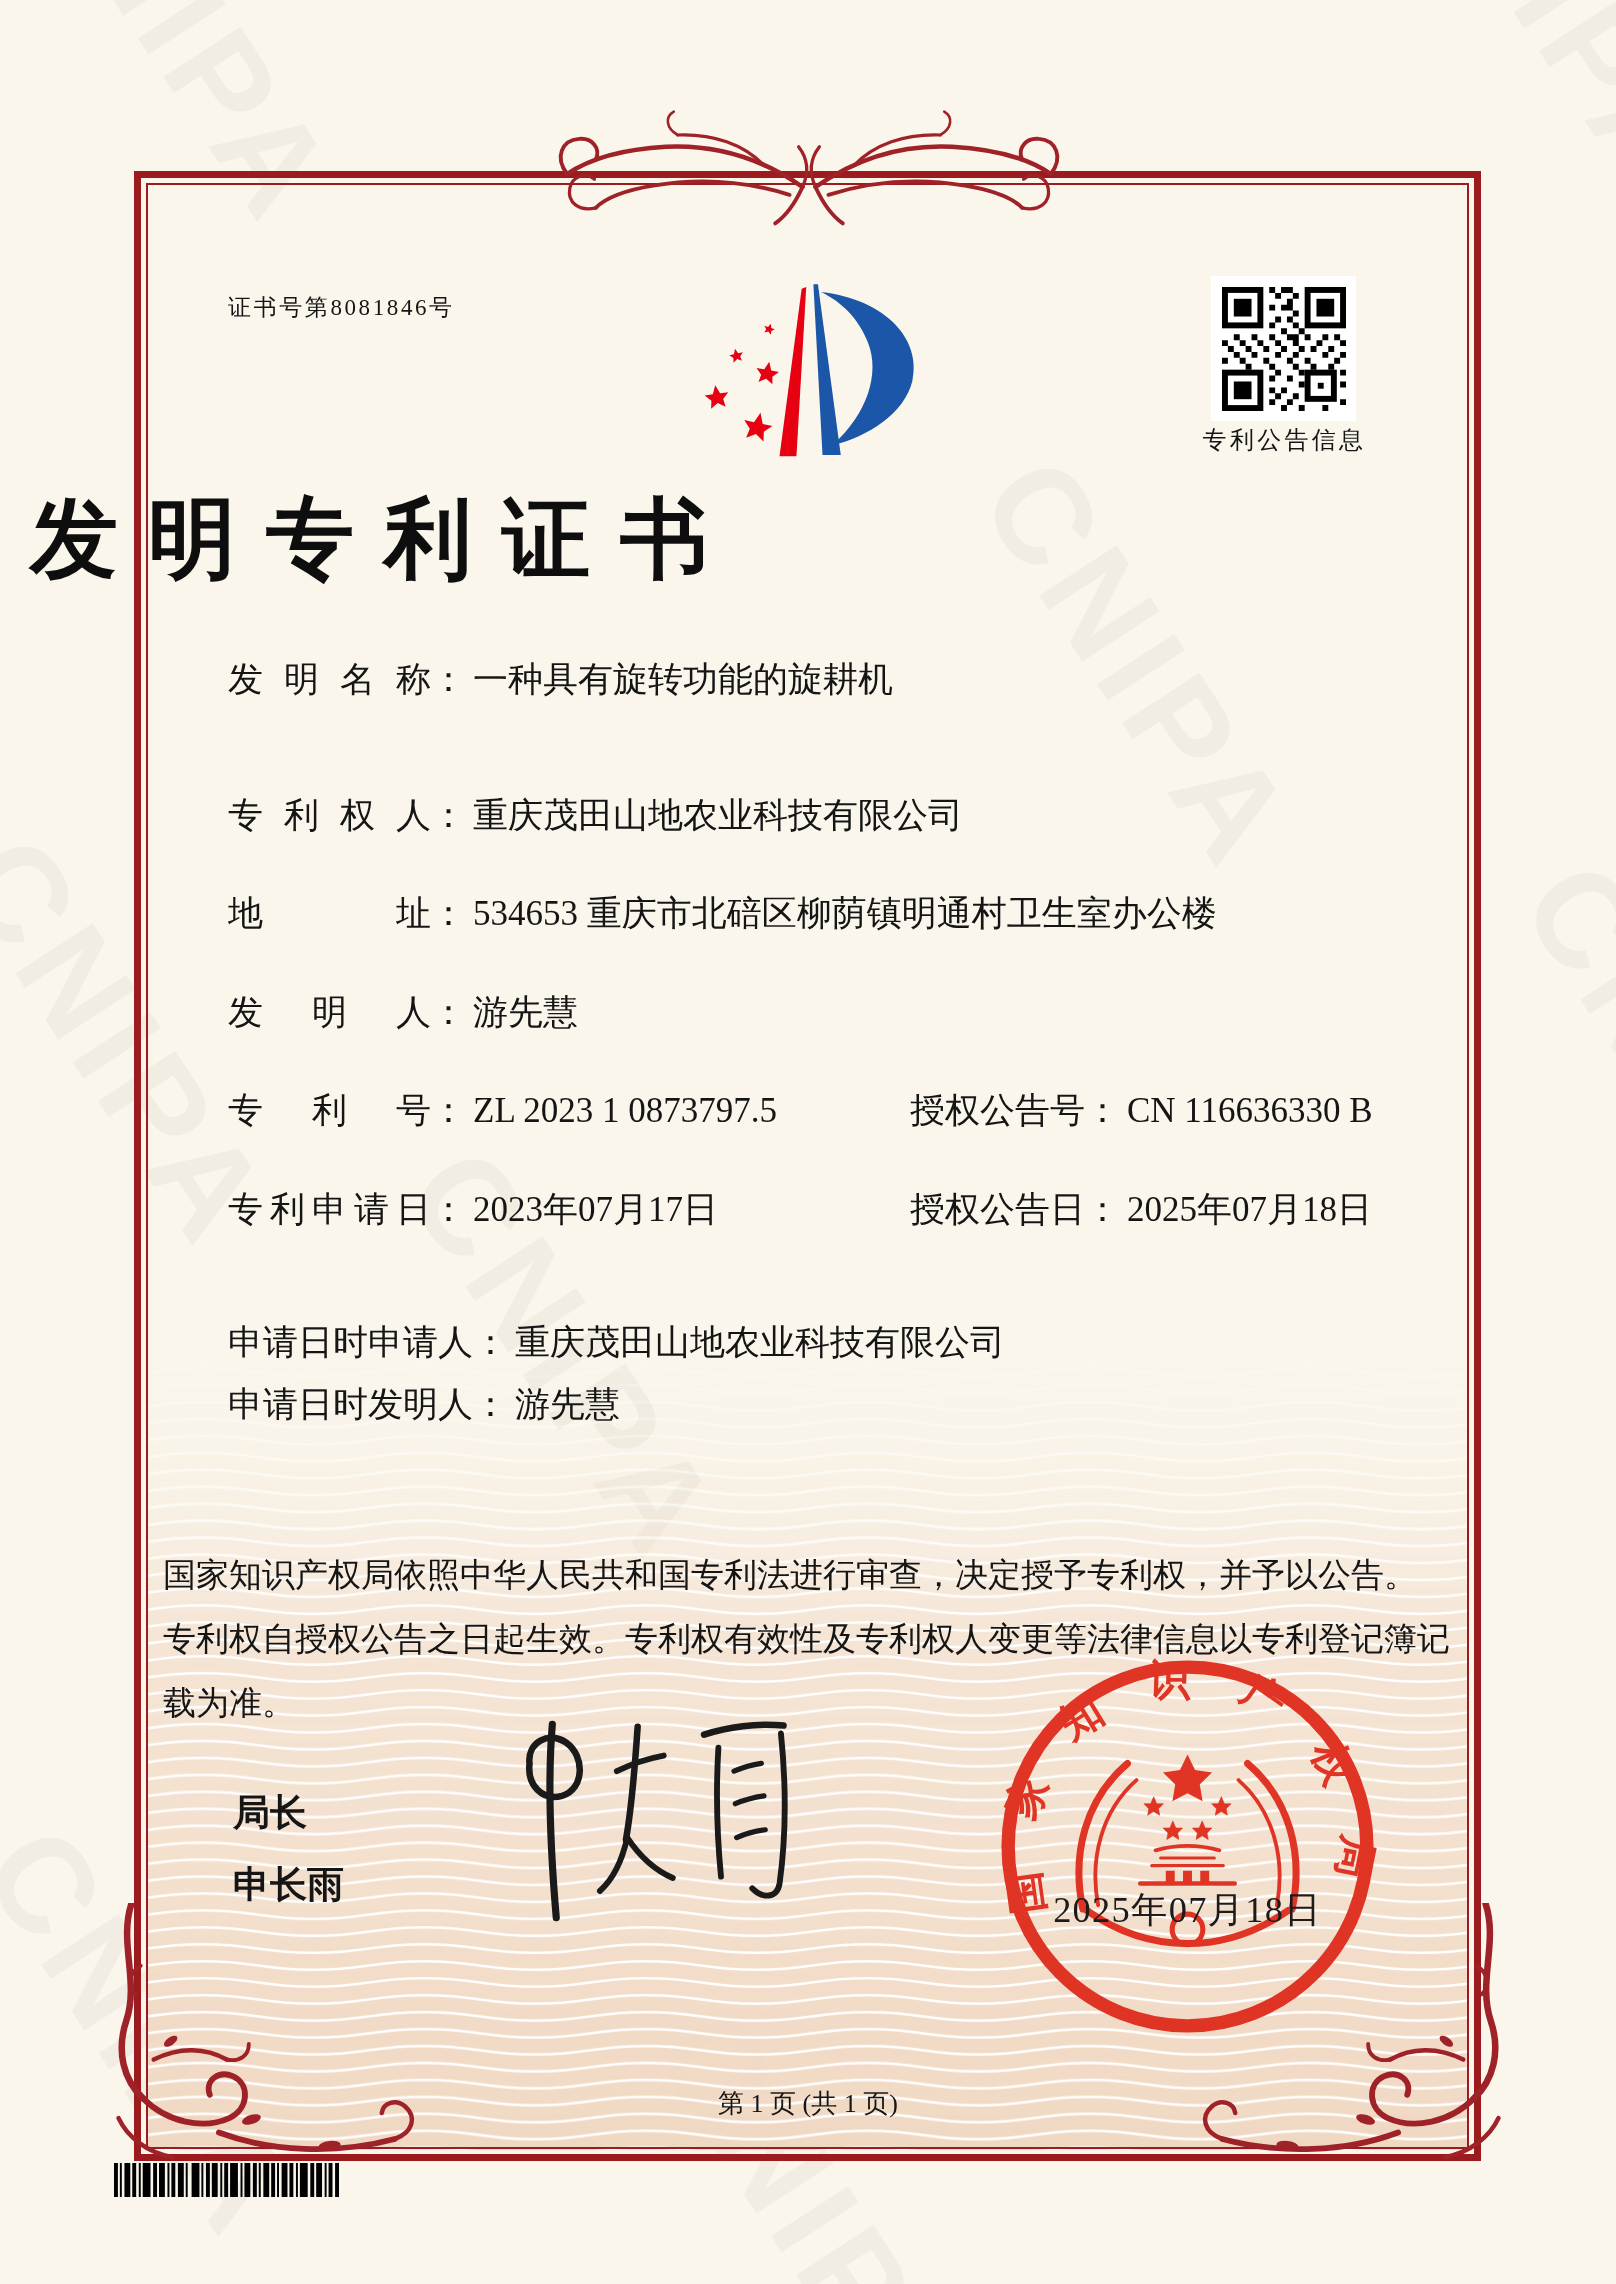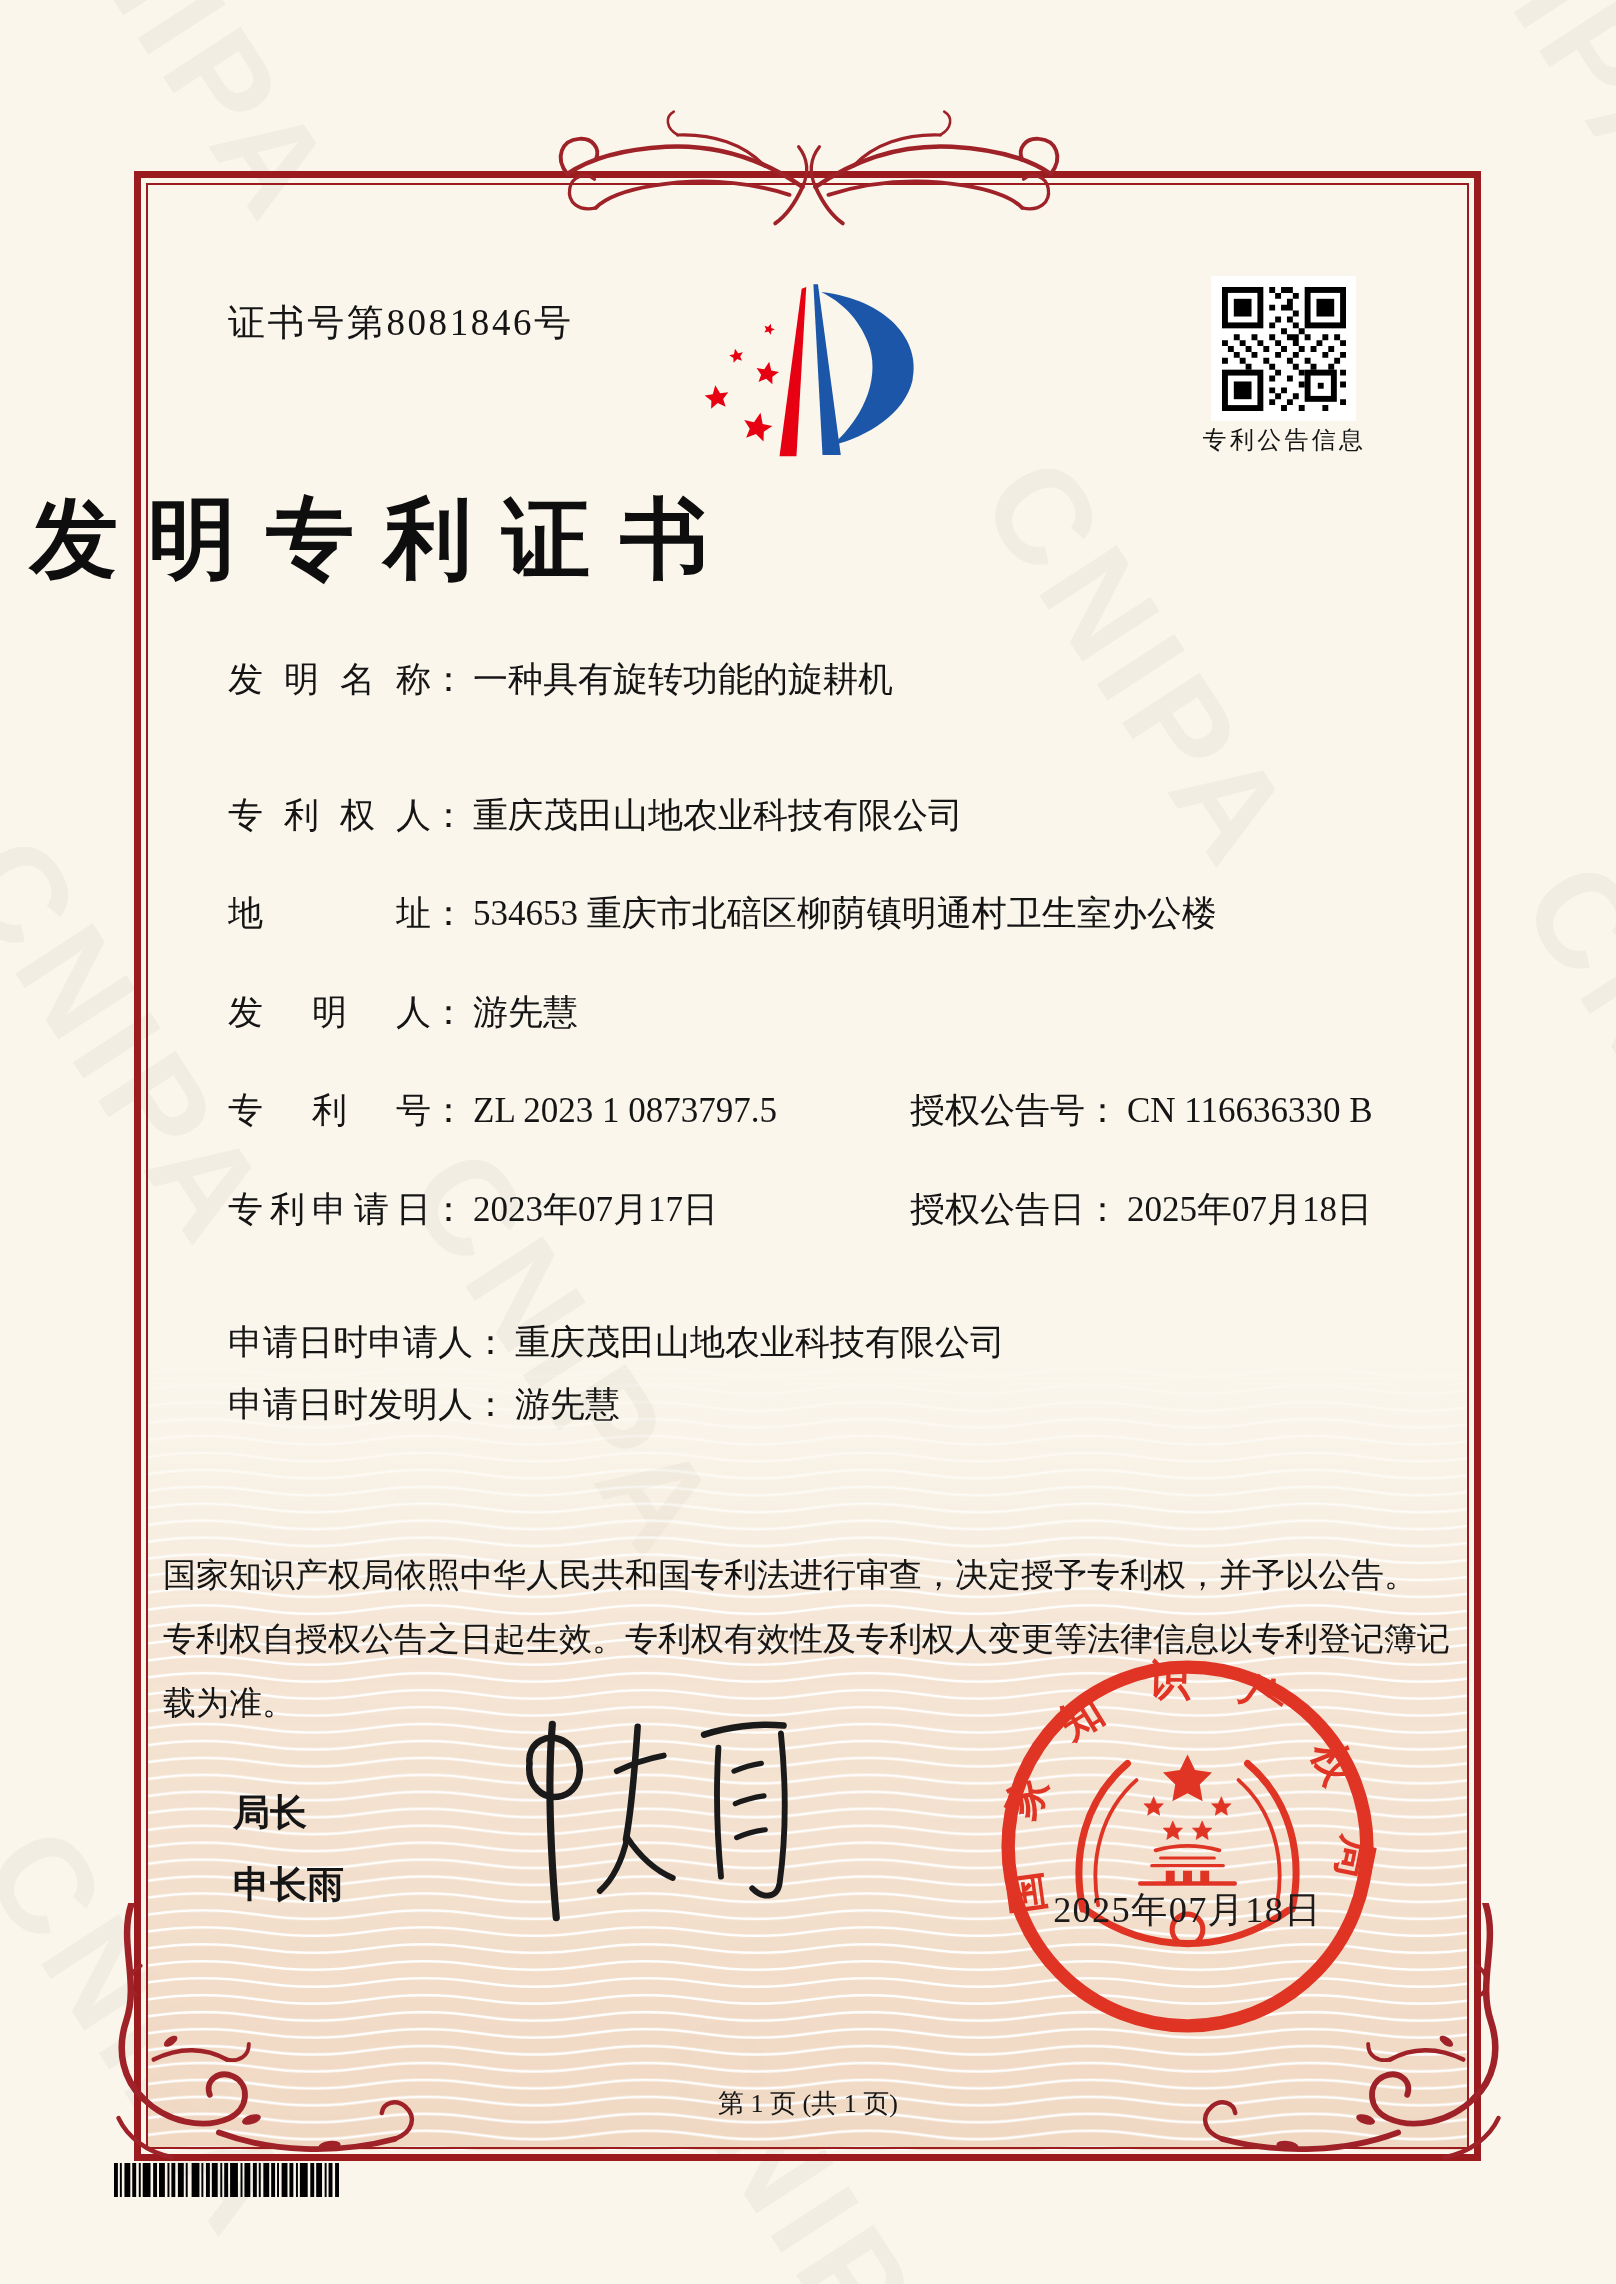--- a/index.html
+++ b/index.html
@@ -14,21 +14,21 @@
          border:7.8px solid #9b1b1e;box-sizing:border-box;z-index:2;}
   .frame::after{content:"";position:absolute;inset:5.2px;border:2.6px solid #9b1b1e;}
   
   .waves{position:absolute;left:147px;top:1330px;width:1321px;height:820px;z-index:1;}
   
   .orn{position:absolute;z-index:3;pointer-events:none;}
   .orn-top{left:548px;top:83px;}
   .orn-bl{left:56px;top:1903px;}
   .orn-br{left:1131px;top:1903px;transform:scaleX(-1);}
   
-  .certno{position:absolute;left:228px;top:298px;font-size:37px;letter-spacing:2.6px;z-index:4;}
+  .certno{position:absolute;left:228px;top:292px;font-size:23px;letter-spacing:2.6px;z-index:4;}
   .logo{position:absolute;left:692px;top:253px;z-index:4;}
   .qrbox{position:absolute;left:1211px;top:276px;width:145px;height:145px;background:#fff;
          display:flex;align-items:center;justify-content:center;z-index:4;}
   .qrcap{position:absolute;left:1167px;top:424px;width:235px;text-align:center;
          font-size:24px;letter-spacing:3.3px;z-index:4;}
   .title{position:absolute;left:0;top:480px;width:100%;z-index:4;
          font-family:"Liberation Sans","DejaVu Sans",sans-serif;font-weight:700;
          font-size:88px;letter-spacing:30px;text-indent:30px;color:#0e0e0e;}
   
   .row{position:absolute;left:228px;font-size:35px;white-space:nowrap;z-index:4;line-height:46px;}

